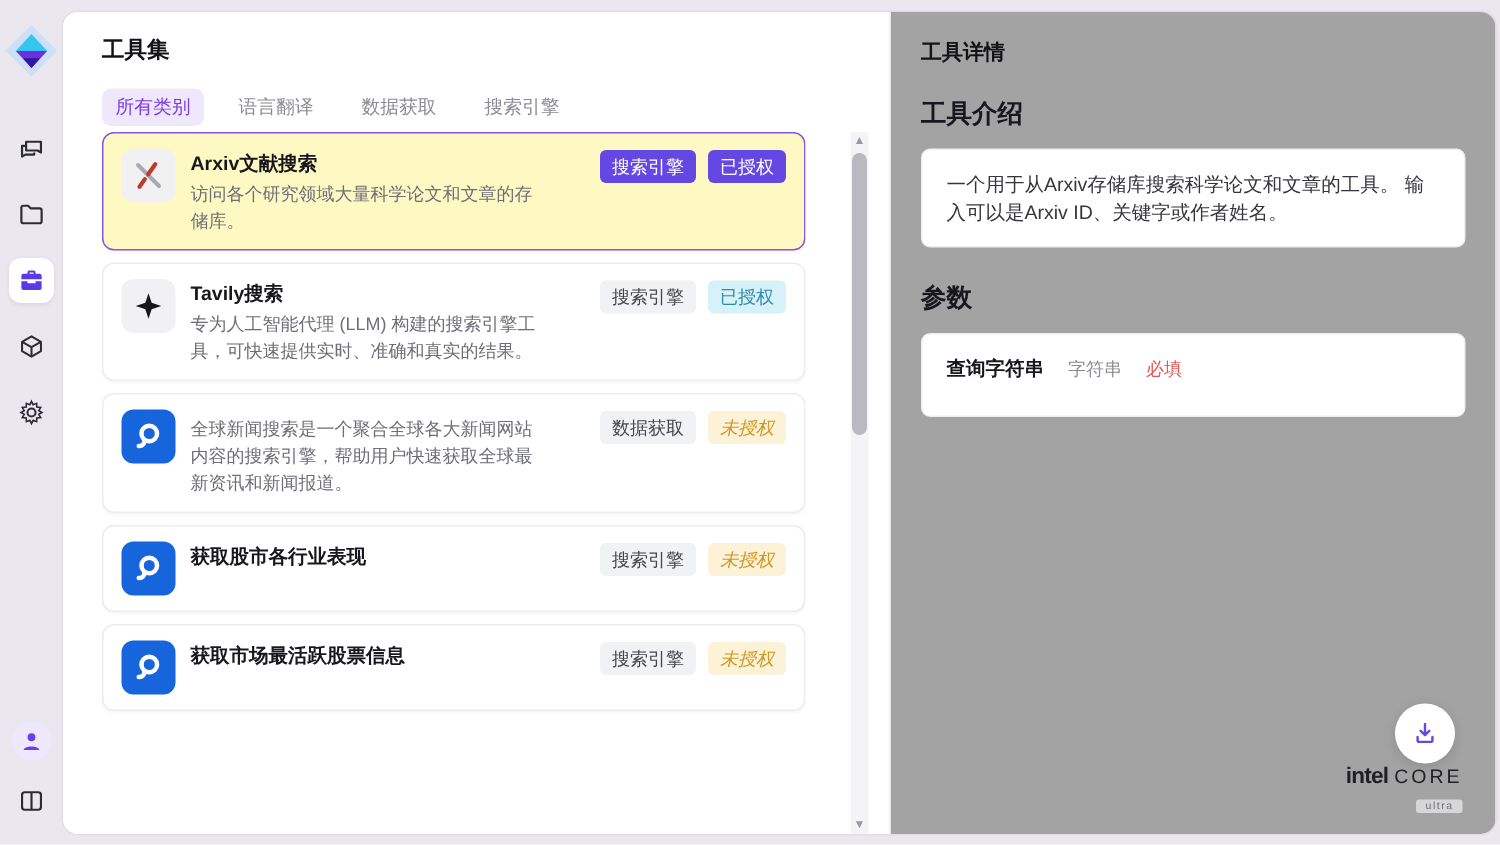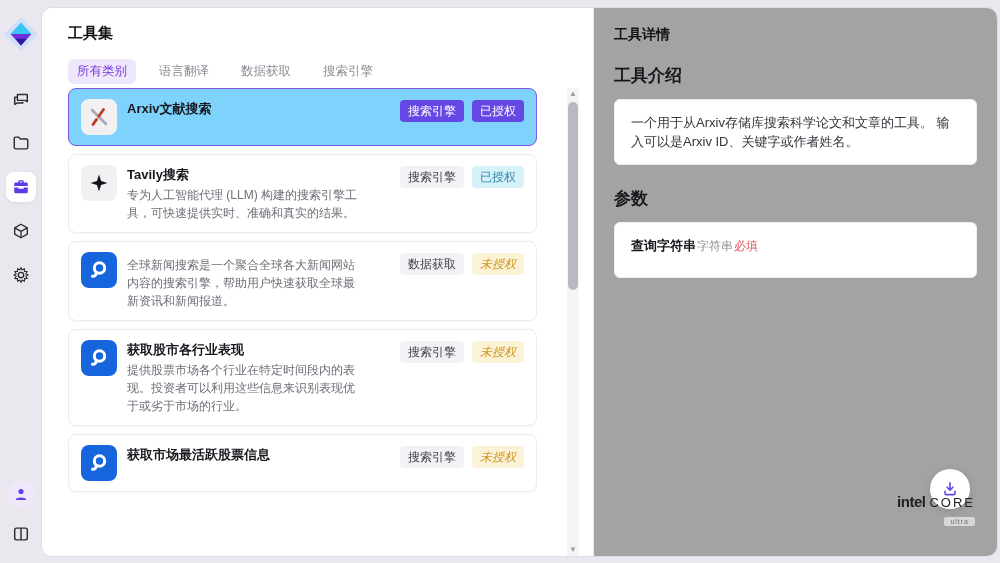--- a/index.html
+++ b/index.html
@@ -48,21 +48,21 @@
   .cards-viewport {
     position:absolute; left:26px; right:56px; top:80px; bottom:0;
     overflow:hidden;
   }
   .tool-card {
     background:#fff; border:1px solid #ececf0; border-radius:8px;
     padding:10px 12px; margin-bottom:8px;
     display:flex; align-items:flex-start; gap:10px; cursor:pointer;
     box-shadow:0 1px 2px rgba(20,20,40,.04);
   }
-  .tool-card.selected { background:#7dd3fc; border:1.5px solid #8257e6;justify-content:center; }
+  .tool-card.selected { background:#fef9c3; border:1.5px solid #8257e6;justify-content:center; }
   .tool-icon {
     width:36px; height:36px; border-radius:8px; flex:none;
     background:#f1f1f4; display:flex; align-items:center; justify-content:center;
   }
   .tool-icon.blue { background:#1765dd; }
   .tool-main { flex:1; min-width:0; padding-top:1px; }
   .tool-name { font-size:13px; font-weight:bold; color:#17171d; line-height:17px; }
   .tool-desc { font-size:12px; color:#6e6e78; line-height:18px; margin-top:3px; max-width:232px; }
   .tool-badges { display:flex; gap:8px; flex:none; padding-top:1px; }
   .badge {
@@ -82,32 +82,32 @@
   .vscroll .arrow.down { bottom:0; }
   .vscroll .thumb { position:absolute; left:1px; width:10px; top:14px; height:188px; background:#b9b9bf; border-radius:5px; }
   
   .detail-panel { flex:1; background:#a3a3a3; padding:18px 20px; position:relative; }
   .detail-title { font-size:14px; font-weight:bold; color:#121217; margin-bottom:20px; }
   .section-heading { font-size:17px; font-weight:bold; color:#17171d; margin-bottom:12px; }
   .detail-box {
     background:#fff; border-radius:6px; border:1px solid #efeff2;
     padding:13px 16px; font-size:13px; color:#35353c; line-height:19px; margin-bottom:22px;
   }
-  .param-line { display:flex; align-items:baseline; gap:1px; margin-bottom:8px; }
+  .param-line { display:flex; align-items:baseline; gap:16px; margin-bottom:8px; }
   .param-name { font-size:13px; font-weight:bold; color:#17171d; }
   .param-type { font-size:12px; color:#8a8a92; }
   .param-required { font-size:12px; color:#e25656; }
   .param-desc { font-size:13px; color:#35353c; line-height:18px; }
   
   .fab {
     position:absolute; right:27px; bottom:47px; width:40px; height:40px; border-radius:50%;
     background:#fff; box-shadow:0 2px 8px rgba(30,30,60,.14);
     display:flex; align-items:center; justify-content:center; cursor:pointer; color:#6548e3;
   }
-  .intel-logo { position:absolute; right:22px; bottom:28px; text-align:right; color:#1f1f24; }
+  .intel-logo { position:absolute; right:22px; bottom:12px; text-align:right; color:#1f1f24; }
   .intel-row { display:flex; align-items:baseline; gap:4px; justify-content:flex-end; }
   .intel-word { font-size:15px; font-weight:bold; letter-spacing:-.5px; }
   .core-word { font-size:13px; letter-spacing:2px; font-weight:400; }
   .intel-badge {
     display:inline-block; margin-top:1px; background:#d7d7da; color:#6e6e74;
     font-size:7px; padding:1px 6px; border-radius:2px; letter-spacing:1px;
   }
   svg { display:block; }
 </style>
 </head>
@@ -184,20 +184,21 @@
     <div class="cards-viewport" id="cards">
         <div class="tool-card selected">
     <div class="tool-icon">
             <svg width="22" height="22" viewBox="0 0 22 22" fill="none">
       <path d="M4 4 L18 18" stroke="#a7aab0" stroke-width="2.6" stroke-linecap="round"></path>
       <path d="M15.5 3.5 L10.8 10.2 M8.6 13.4 L5 18.5" stroke="#c0392b" stroke-width="2.8" stroke-linecap="round"></path>
     </svg>
           </div>
     <div class="tool-main">
       <div class="tool-name">Arxiv文献搜索</div>
+      <div class="tool-desc">访问各个研究领域大量科学论文和文章的存储库。</div>
     </div>
     <div class="tool-badges">
       <span class="badge solid">搜索引擎</span>
       <span class="badge solid">已授权</span>
     </div>
   </div>
         <div class="tool-card">
     <div class="tool-icon">
             <svg width="20" height="20" viewBox="0 0 20 20">
       <path d="M10 1.5 L12.1 7.9 L18.5 10 L12.1 12.1 L10 18.5 L7.9 12.1 L1.5 10 L7.9 7.9 Z" fill="#15151c"></path>
@@ -229,21 +230,20 @@
   </div>
         <div class="tool-card">
     <div class="tool-icon blue">
             <svg width="22" height="22" viewBox="0 0 22 22" fill="none">
       <circle cx="11.5" cy="9" r="5.2" stroke="#ffffff" stroke-width="3"></circle>
       <path d="M8.5 13.5 C8 16.5 6.5 17.5 4.5 17.3" stroke="#ffffff" stroke-width="3" stroke-linecap="round"></path>
     </svg>
           </div>
     <div class="tool-main">
       <div class="tool-name">获取股市各行业表现</div>
-      <div class="tool-desc">提供股票市场各个行业在特定时间段内的表现。投资者可以利用这些信息来识别表现优于或劣于市场的行业。</div>
     </div>
     <div class="tool-badges">
       <span class="badge gray">搜索引擎</span>
       <span class="badge yellow">未授权</span>
     </div>
   </div>
         <div class="tool-card">
     <div class="tool-icon blue">
             <svg width="22" height="22" viewBox="0 0 22 22" fill="none">
       <circle cx="11.5" cy="9" r="5.2" stroke="#ffffff" stroke-width="3"></circle>

